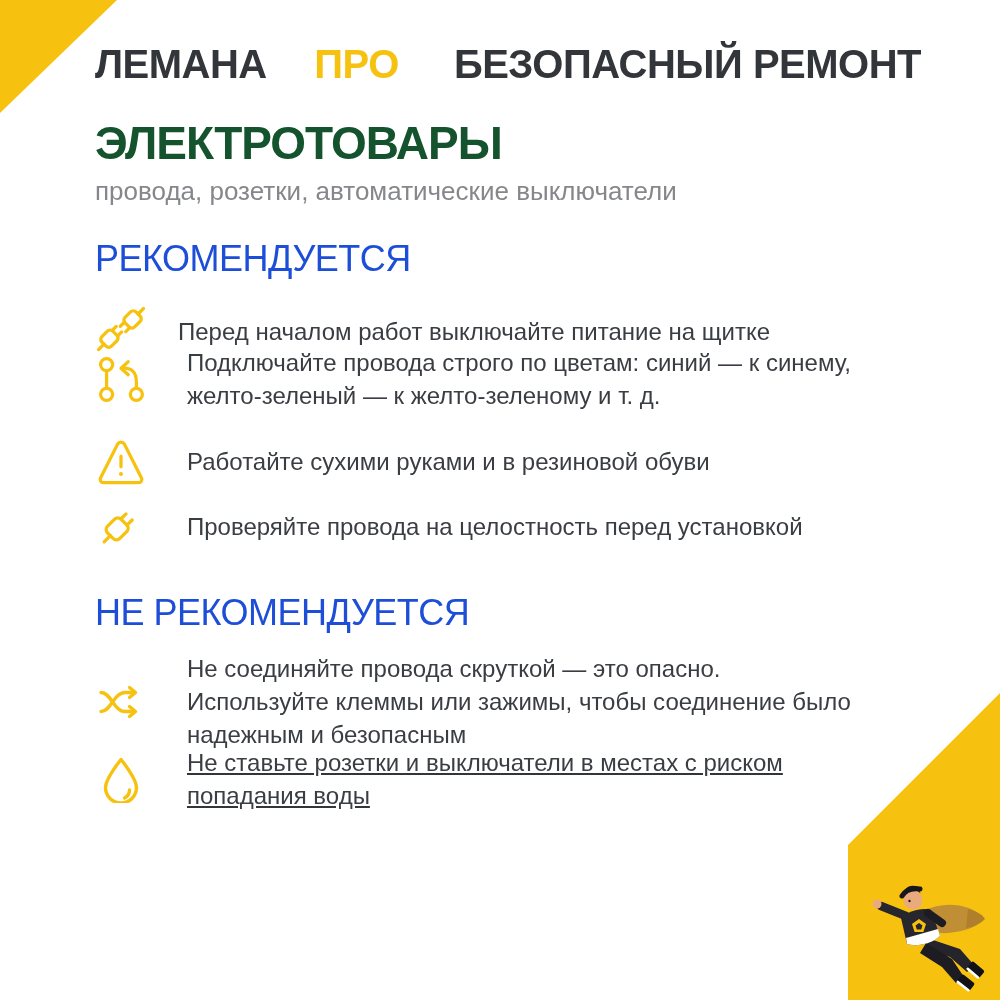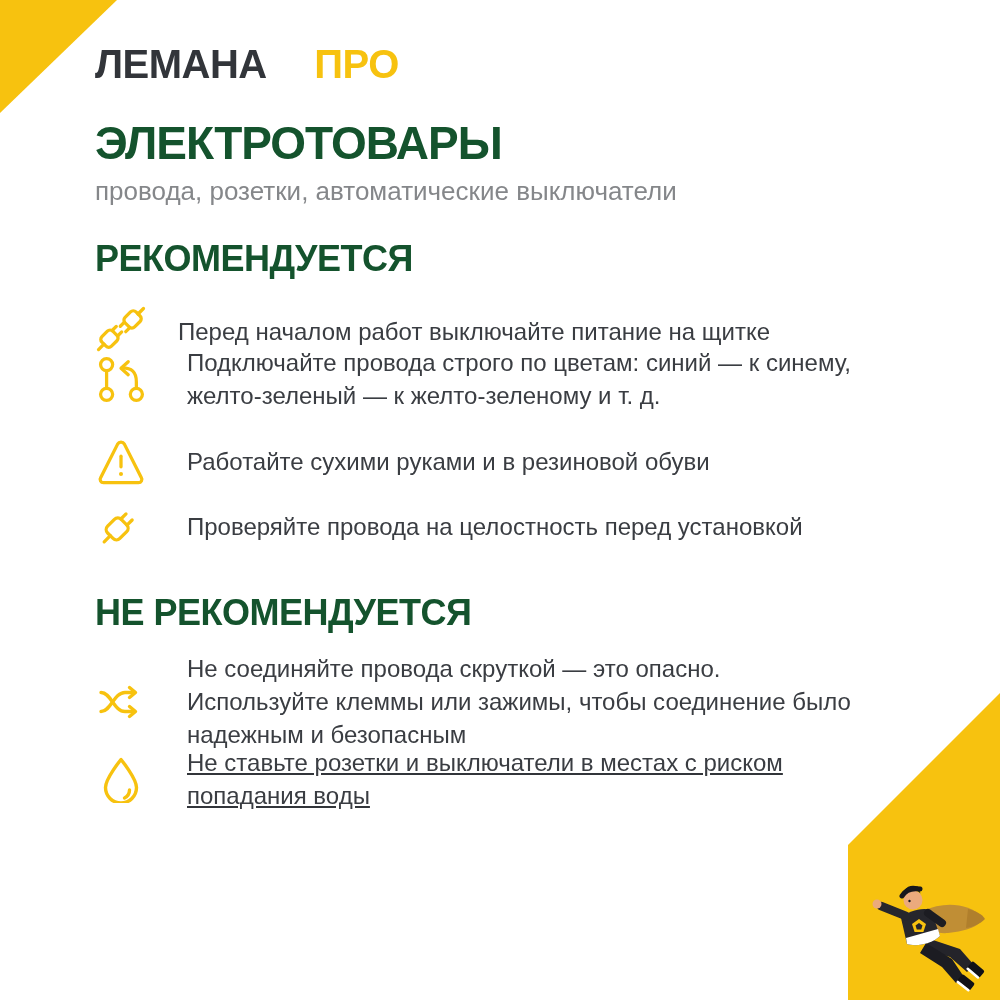--- a/index.html
+++ b/index.html
@@ -19,21 +19,21 @@
   .hero-svg{position:absolute;left:20px;top:188px;}
   
   .brand-row{position:absolute;left:95px;top:42px;display:flex;align-items:baseline;gap:55px;}
   .logo{font-weight:800;font-size:40px;letter-spacing:-0.5px;white-space:nowrap;}
   .logo .accent{color:#F7C20F;margin-left:37px;}
   .campaign{font-weight:800;font-size:40px;letter-spacing:-0.5px;white-space:nowrap;color:#32353A;}
   
   .page-title{position:absolute;left:95px;top:116px;font-weight:800;font-size:46px;letter-spacing:-1px;color:#14532d;}
   .page-subtitle{position:absolute;left:95px;top:176px;font-size:26px;color:#85878A;}
   
-  .section-heading{position:absolute;left:95px;font-weight:700;font-size:36px;letter-spacing:-0.5px;color:#14532d;}
+  .section-heading{position:absolute;left:95px;font-weight:400;font-size:36px;letter-spacing:-0.5px;color:#1d4ed8;}
   .sec-recommended{top:238px;}
   .sec-not-recommended{top:592px;}
   
   .item-row{position:absolute;left:93px;display:flex;align-items:center;gap:38px;}
   .icon-box{width:56px;flex:0 0 56px;display:flex;align-items:center;justify-content:center;}
   .item-text{font-size:24px;line-height:33px;color:#3A3D42;white-space:pre-line;width:745px;}
   .row-1{top:304px;gap:29px;}
   .row-2{top:346px;align-items:center;}
   .row-3{top:436px;}
   .row-4{top:499px;}
@@ -46,20 +46,21 @@
 
 <div class="poster">
 
   <div class="corner-tl"></div>
 
   <div class="brand-row">
     <div class="logo">
       <span>ЛЕМАНА</span>
       <span class="accent">ПРО</span>
     </div>
+    <div class="campaign">БЕЗОПАСНЫЙ РЕМОНТ</div>
   </div>
 
   <div class="page-title">ЭЛЕКТРОТОВАРЫ</div>
   <div class="page-subtitle">провода, розетки, автоматические выключатели</div>
 
   <div class="section-heading sec-recommended">РЕКОМЕНДУЕТСЯ</div>
 
   <div class="item-row row-1">
     <span class="icon-box">
       <svg width="54" height="54" viewBox="0 0 56 56">

